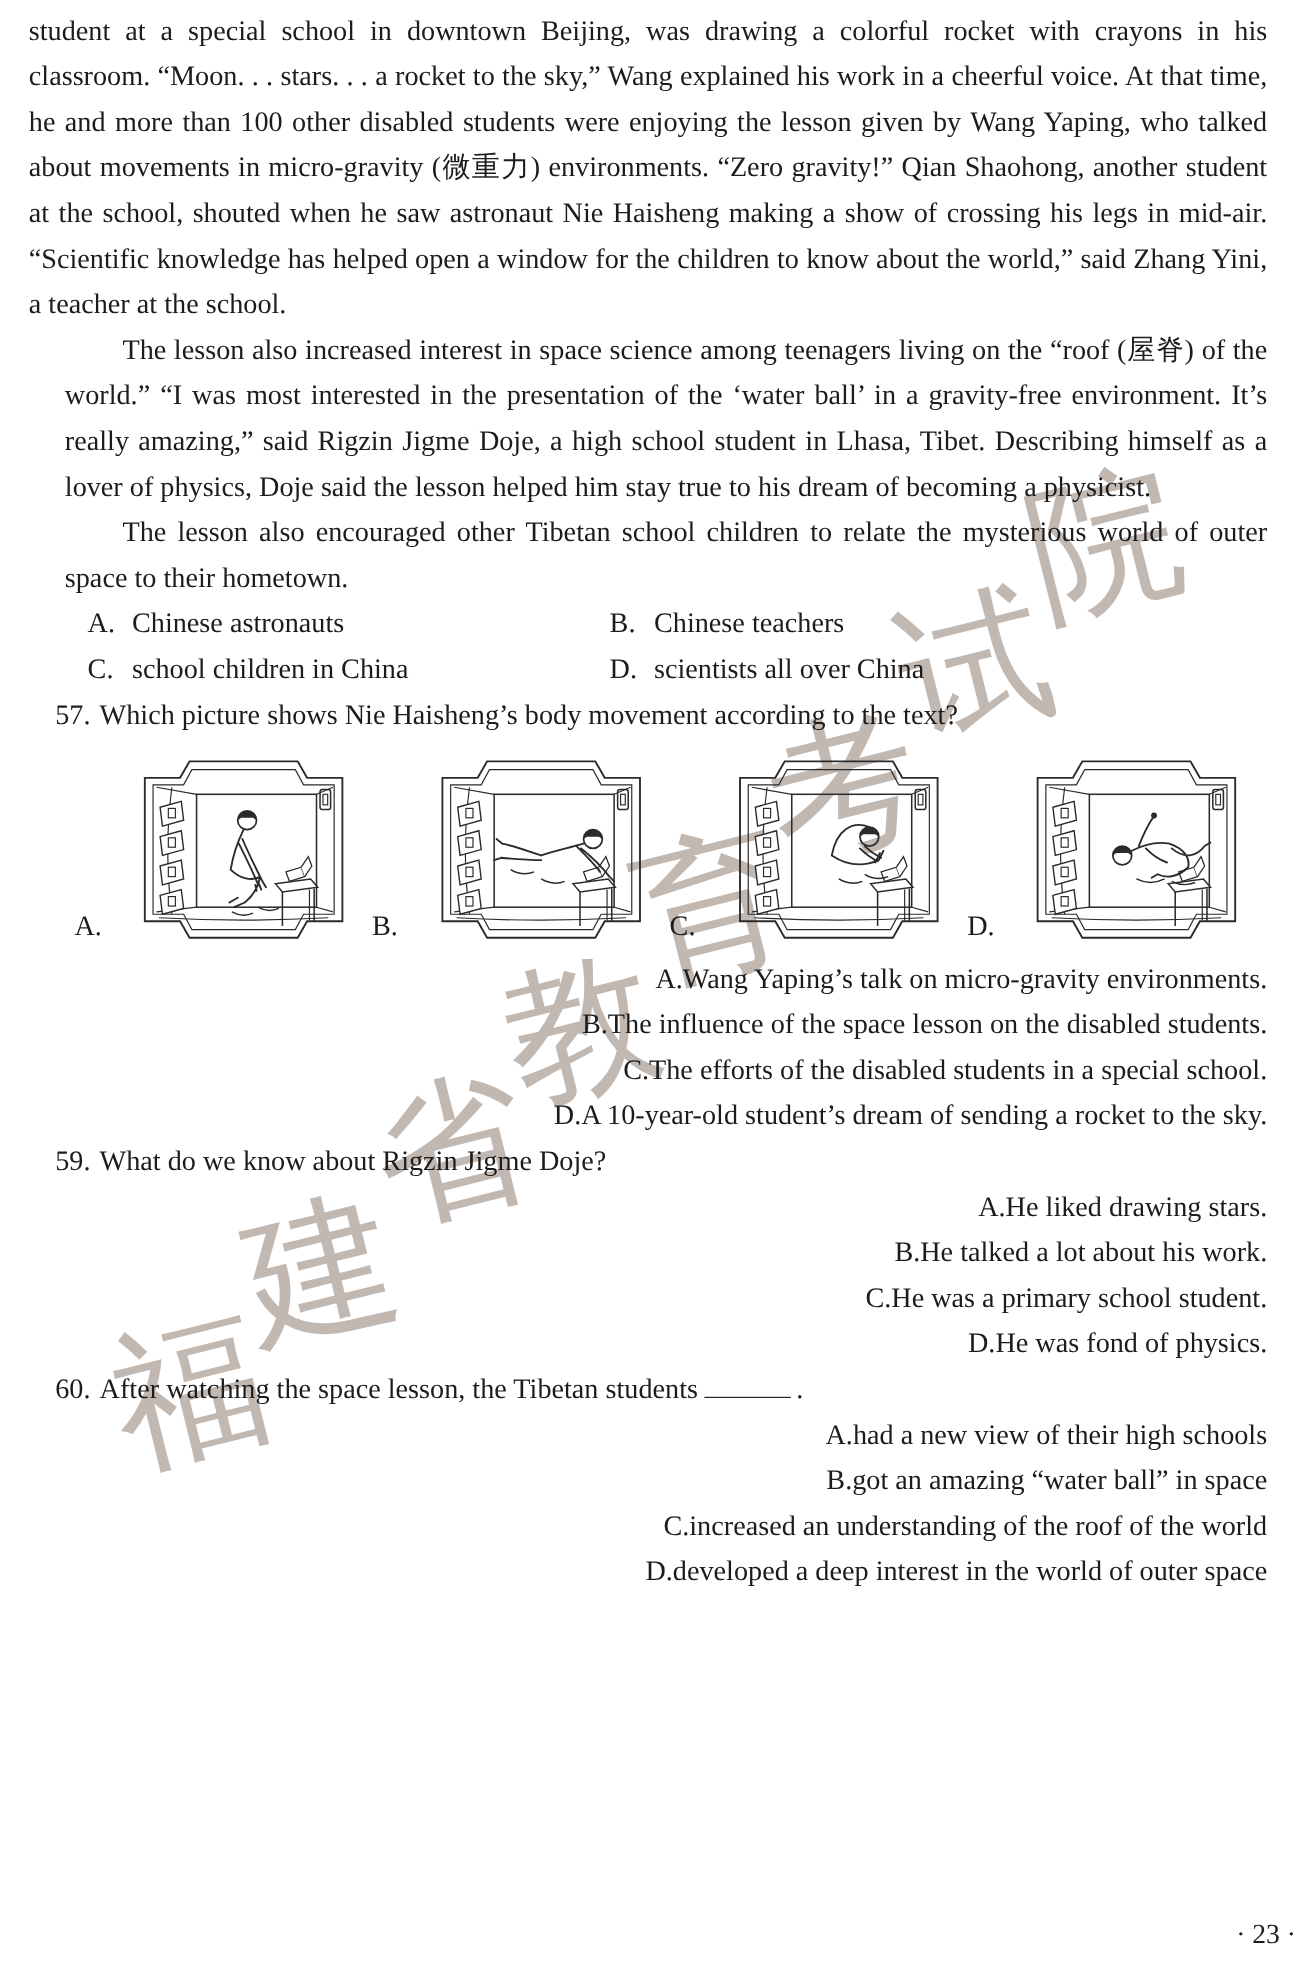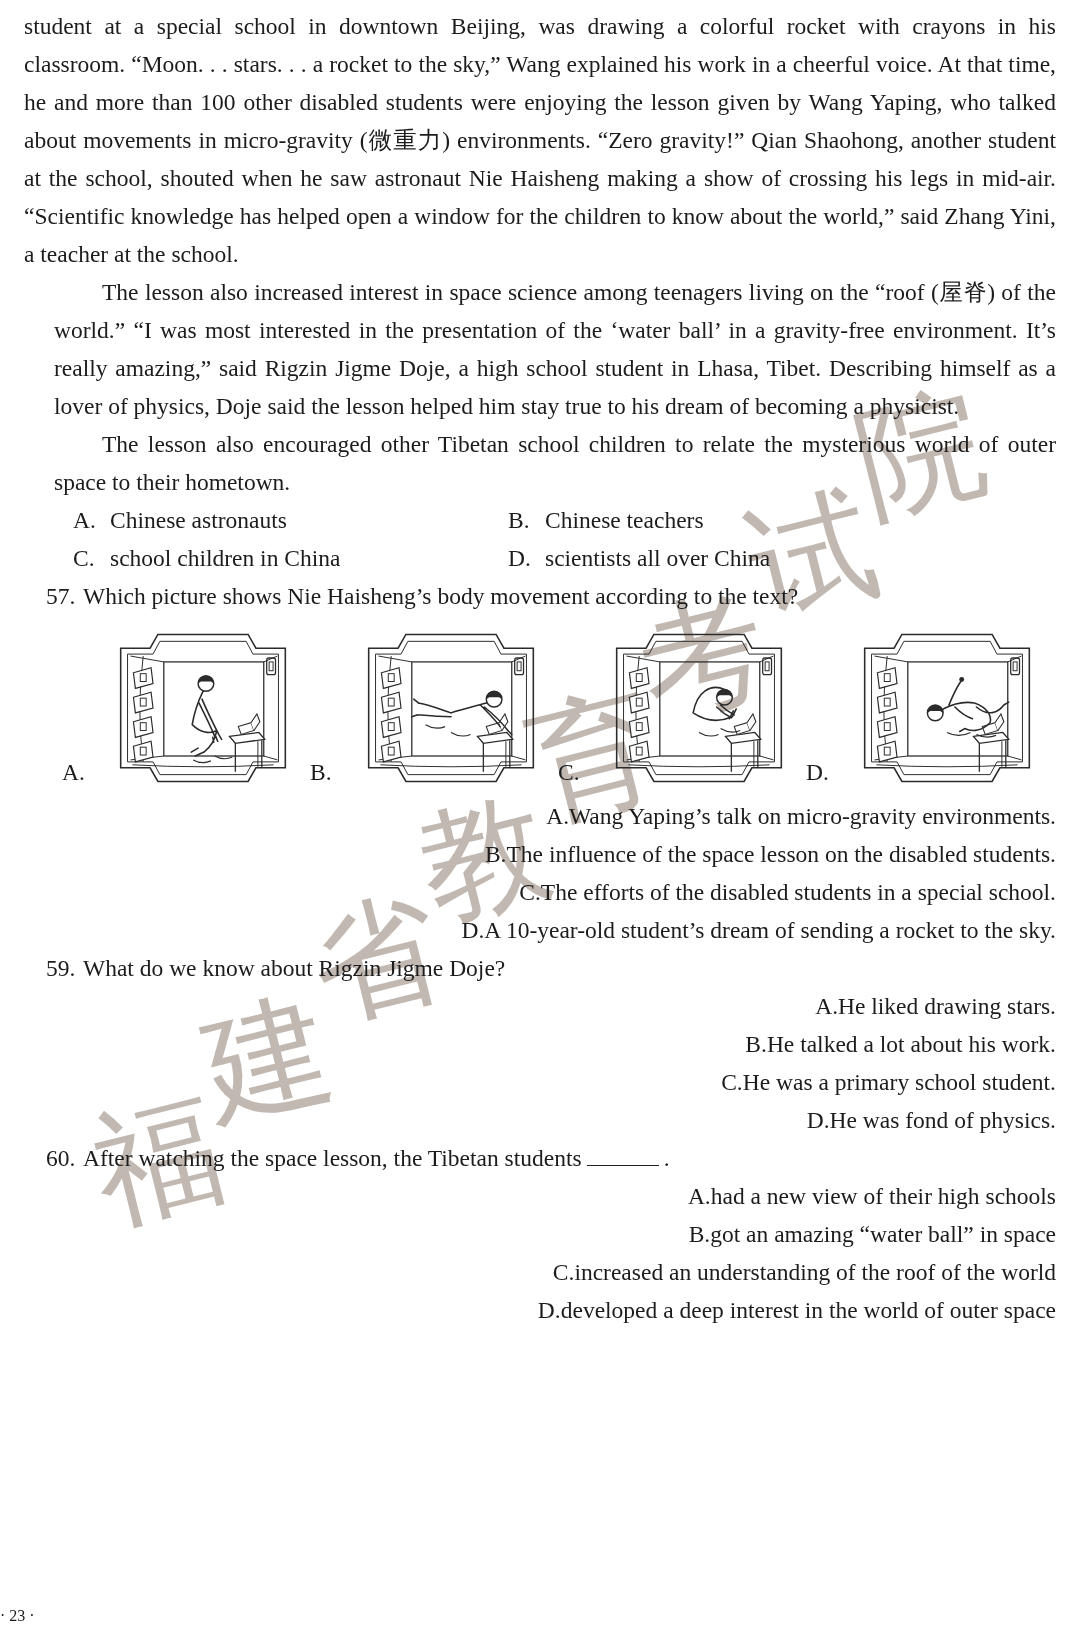--- a/index.html
+++ b/index.html
@@ -57,22 +57,22 @@
     margin:6px 0 4px 0;
   }
   .pic { display:flex; align-items:flex-end; }
   .pic-label { display:inline-block; width:43px; padding-bottom:2px; }
   .pic-frame { width:196px; height:172px; margin-right:9px; }
   .pic-frame svg { width:196px; height:172px; display:block; }
   
   .footer {
     position:absolute; z-index:1;
     left:0; right:0; bottom:22px;
-    text-align:left;
-    font-size:16px;
+    text-align:right;
+    font-size:23px;
   }
 </style>
 </head>
 <body>
 
 <div class="page">
 
   <div class="watermark">
       <span class="wm-char" style="left: 158px; top: 1162px; color: rgb(180, 167, 159);">福</span>
       <span class="wm-char" style="left: 267px; top: 1061px; color: rgb(180, 167, 159);">建</span>

